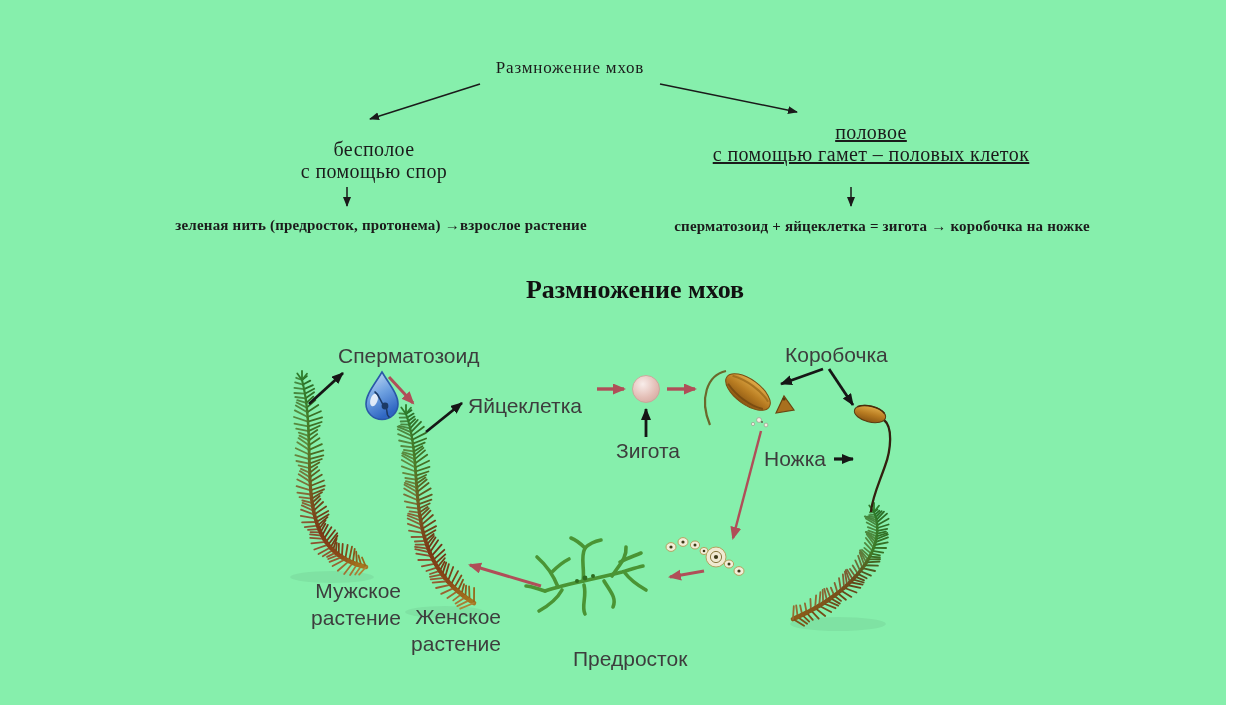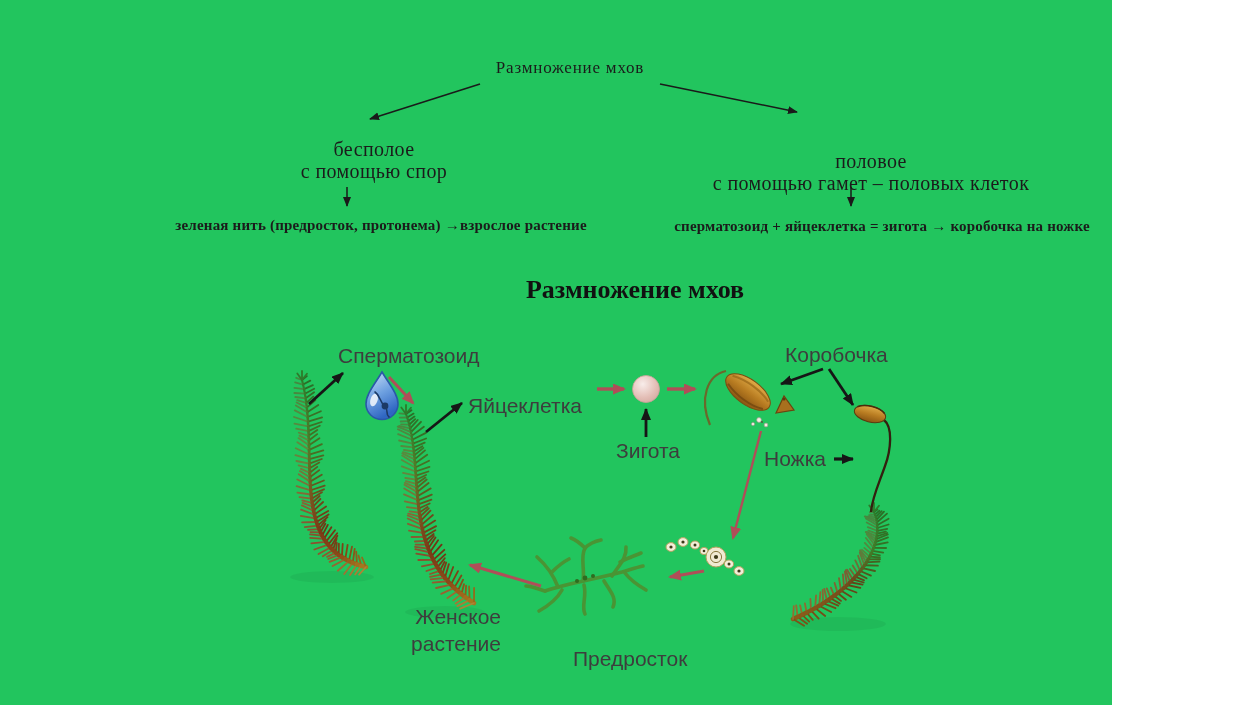--- a/index.html
+++ b/index.html
@@ -1,16 +1,16 @@
 <!DOCTYPE html>
 <html><head>
 <meta charset="utf-8">
 <style>
   html,body{margin:0;padding:0;background:#fff;}
-  .page{position:relative;width:1112px;height:705px;background:#22c55e;overflow:hidden;
+  .page{position:relative;width:1226px;height:705px;background:#86efac;overflow:hidden;
         font-family:"Liberation Sans",sans-serif;}
   svg.art{position:absolute;left:0;top:0;}
   
   .fc{position:absolute;font-family:"Liberation Serif","DejaVu Serif",serif;color:#1b1b1b;
       white-space:nowrap;text-align:center;}
   .fc-title{font-size:17px;letter-spacing:.8px;transform:translateX(-50%);}
   .fc-node{font-size:20px;letter-spacing:.4px;line-height:22px;transform:translateX(-50%);}
   .fc-result{font-size:15px;font-weight:700;letter-spacing:.2px;transform:translateX(-50%);text-align:right;}
   .sec-title{position:absolute;font-family:"Liberation Serif","DejaVu Serif",serif;
       font-weight:700;font-size:26px;color:#111;transform:translateX(-50%);white-space:nowrap;}
@@ -602,30 +602,31 @@
     </g>
   </svg>
 
   <div class="fc fc-title" style="left:570px;top:58px;">Размножение мхов</div>
 
   <div class="fc fc-node" style="left:374px;top:138px;">
     <div>бесполое</div>
     <div>с помощью спор</div>
   </div>
 
-  <div class="fc fc-node" style="left:871px;top:150px;">
+  <div class="fc fc-node" style="left:871px;top:121px;text-decoration:underline;">
     <div>половое</div>
     <div>с помощью гамет – половых клеток</div>
   </div>
 
   <div class="fc fc-result" style="left:381px;top:217px;">зеленая нить (предросток, протонема) →взрослое растение</div>
   <div class="fc fc-result" style="left:882px;top:218px;">сперматозоид + яйцеклетка = зигота → коробочка на ножке</div>
 
   <div class="sec-title" style="left:635px;top:275px;">Размножение мхов</div>
 
   <div class="lbl" style="left:338px;top:344px;">Сперматозоид</div>
   <div class="lbl" style="left:468px;top:379px;margin-top:15px;">Яйцеклетка</div>
   <div class="lbl center" style="left:648px;top:439px;">Зигота</div>
   <div class="lbl" style="left:785px;top:343px;">Коробочка</div>
   <div class="lbl" style="left:764px;top:447px;">Ножка</div>
+  <div class="lbl wrap" style="left:289px;top:577px;">Мужское растение</div>
   <div class="lbl wrap" style="left:389px;top:603px;">Женское растение</div>
   <div class="lbl" style="left:573px;top:617px;margin-top:30px;">Предросток</div>
 </div>
 
 </body></html>

